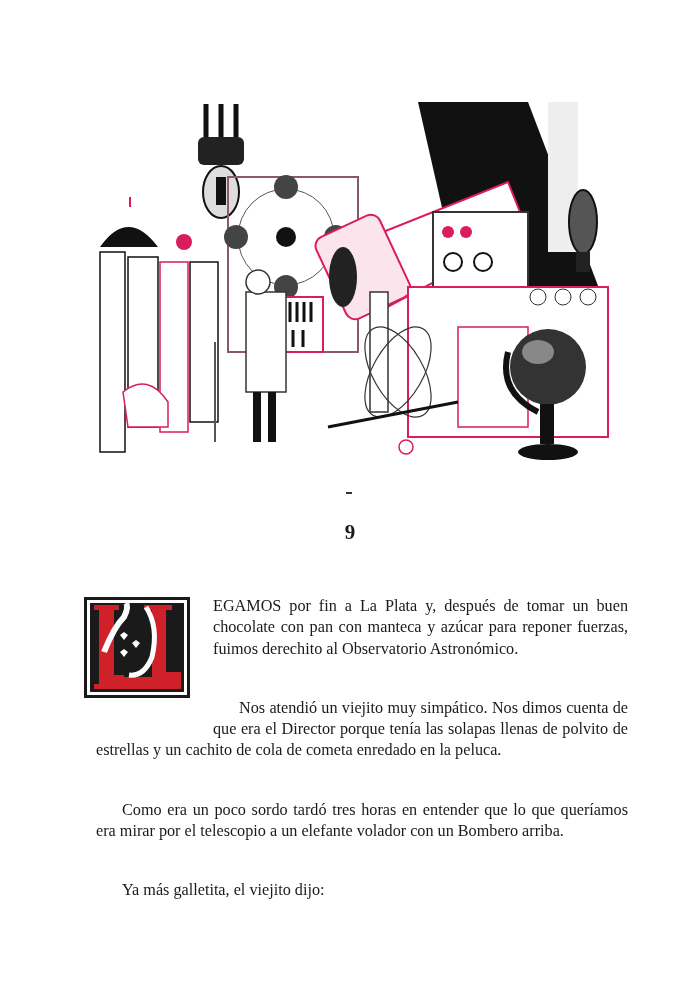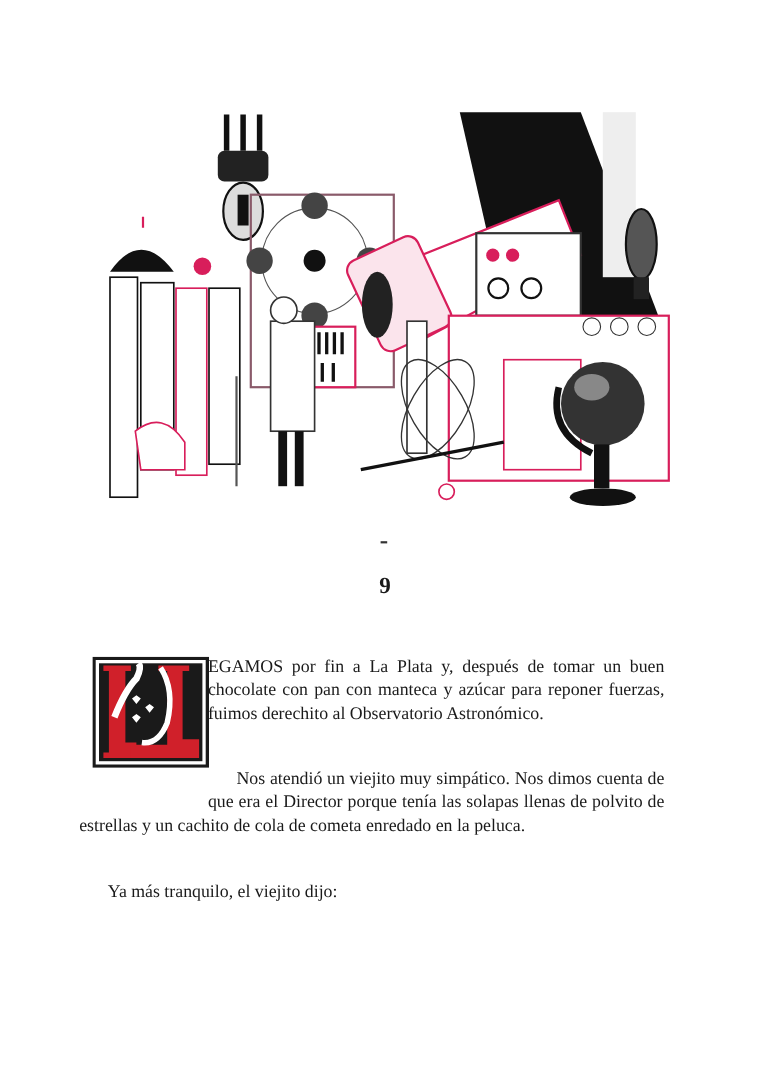--- a/index.html
+++ b/index.html
@@ -1,20 +1,20 @@
 <!DOCTYPE html>
 <html><head>
 <meta charset="utf-8">
 <style>
   html, body { margin:0; padding:0; background:#ffffff; }
   body { width:700px; height:989px; position:relative; overflow:hidden; font-family:"Liberation Serif", "DejaVu Serif", serif; color:#1a1a1a; }
   .illustration { position:absolute; left:88px; top:82px; width:530px; height:415px; }
   .chapter-number { position:absolute; left:0; width:700px; top:520px; text-align:center; font-weight:bold; font-size:21px; }
   .dropcap { position:absolute; left:84px; top:597px; width:106px; height:101px; }
-  .text-block { position:absolute; left:72px; top:596px; width:532px; font-size:16.2px; line-height:21.3px; text-align:justify; }
+  .text-block { position:absolute; left:96px; top:596px; width:532px; font-size:16.2px; line-height:21.3px; text-align:justify; }
   .p { margin:0; }
   .indent { text-indent:26px;margin-top:38px; }
   .float-spacer { float:left; width:117px; height:128px; }
 </style>
 </head>
 <body>
 
 <div class="illustration">
   <svg width="530" height="415" viewBox="0 0 530 415" xmlns="http://www.w3.org/2000/svg">
 
@@ -107,14 +107,15 @@
     <path d="M20,55 Q30,30 40,20 Q45,10 42,6" stroke="#fff" stroke-width="6" fill="none"></path>
     <path d="M62,10 Q75,30 68,60 Q60,80 45,78" stroke="#fff" stroke-width="5" fill="none"></path>
     <path d="M36,38 l4,-3 l4,3 l-4,5 z M48,46 l4,-3 l4,3 l-4,5 z M36,55 l4,-3 l4,3 l-4,5 z" fill="#fff"></path>
   </svg>
 </div>
 
 <div class="text-block">
   <div class="float-spacer"></div>
   <p class="p">EGAMOS por fin a La Plata y, después de tomar un buen chocolate con pan con manteca y azúcar para reponer fuerzas, fuimos derechito al Observatorio Astronómico.</p>
   <p class="p indent">Nos atendió un viejito muy simpático. Nos dimos cuenta de que era el Director porque tenía las solapas llenas de polvito de estrellas y un cachito de cola de cometa enredado en la peluca.</p>
-  <p class="p indent">Ya más tranquilo, el viejito dijo:</p>
+  <p class="p indent">Como era un poco sordo tardó tres horas en entender que lo que queríamos era mirar por el telescopio a un elefante volador con un Bombero arriba.</p>
+  <p class="p indent">Ya más galletita, el viejito dijo:</p>
 </div>
 
 </body></html>

